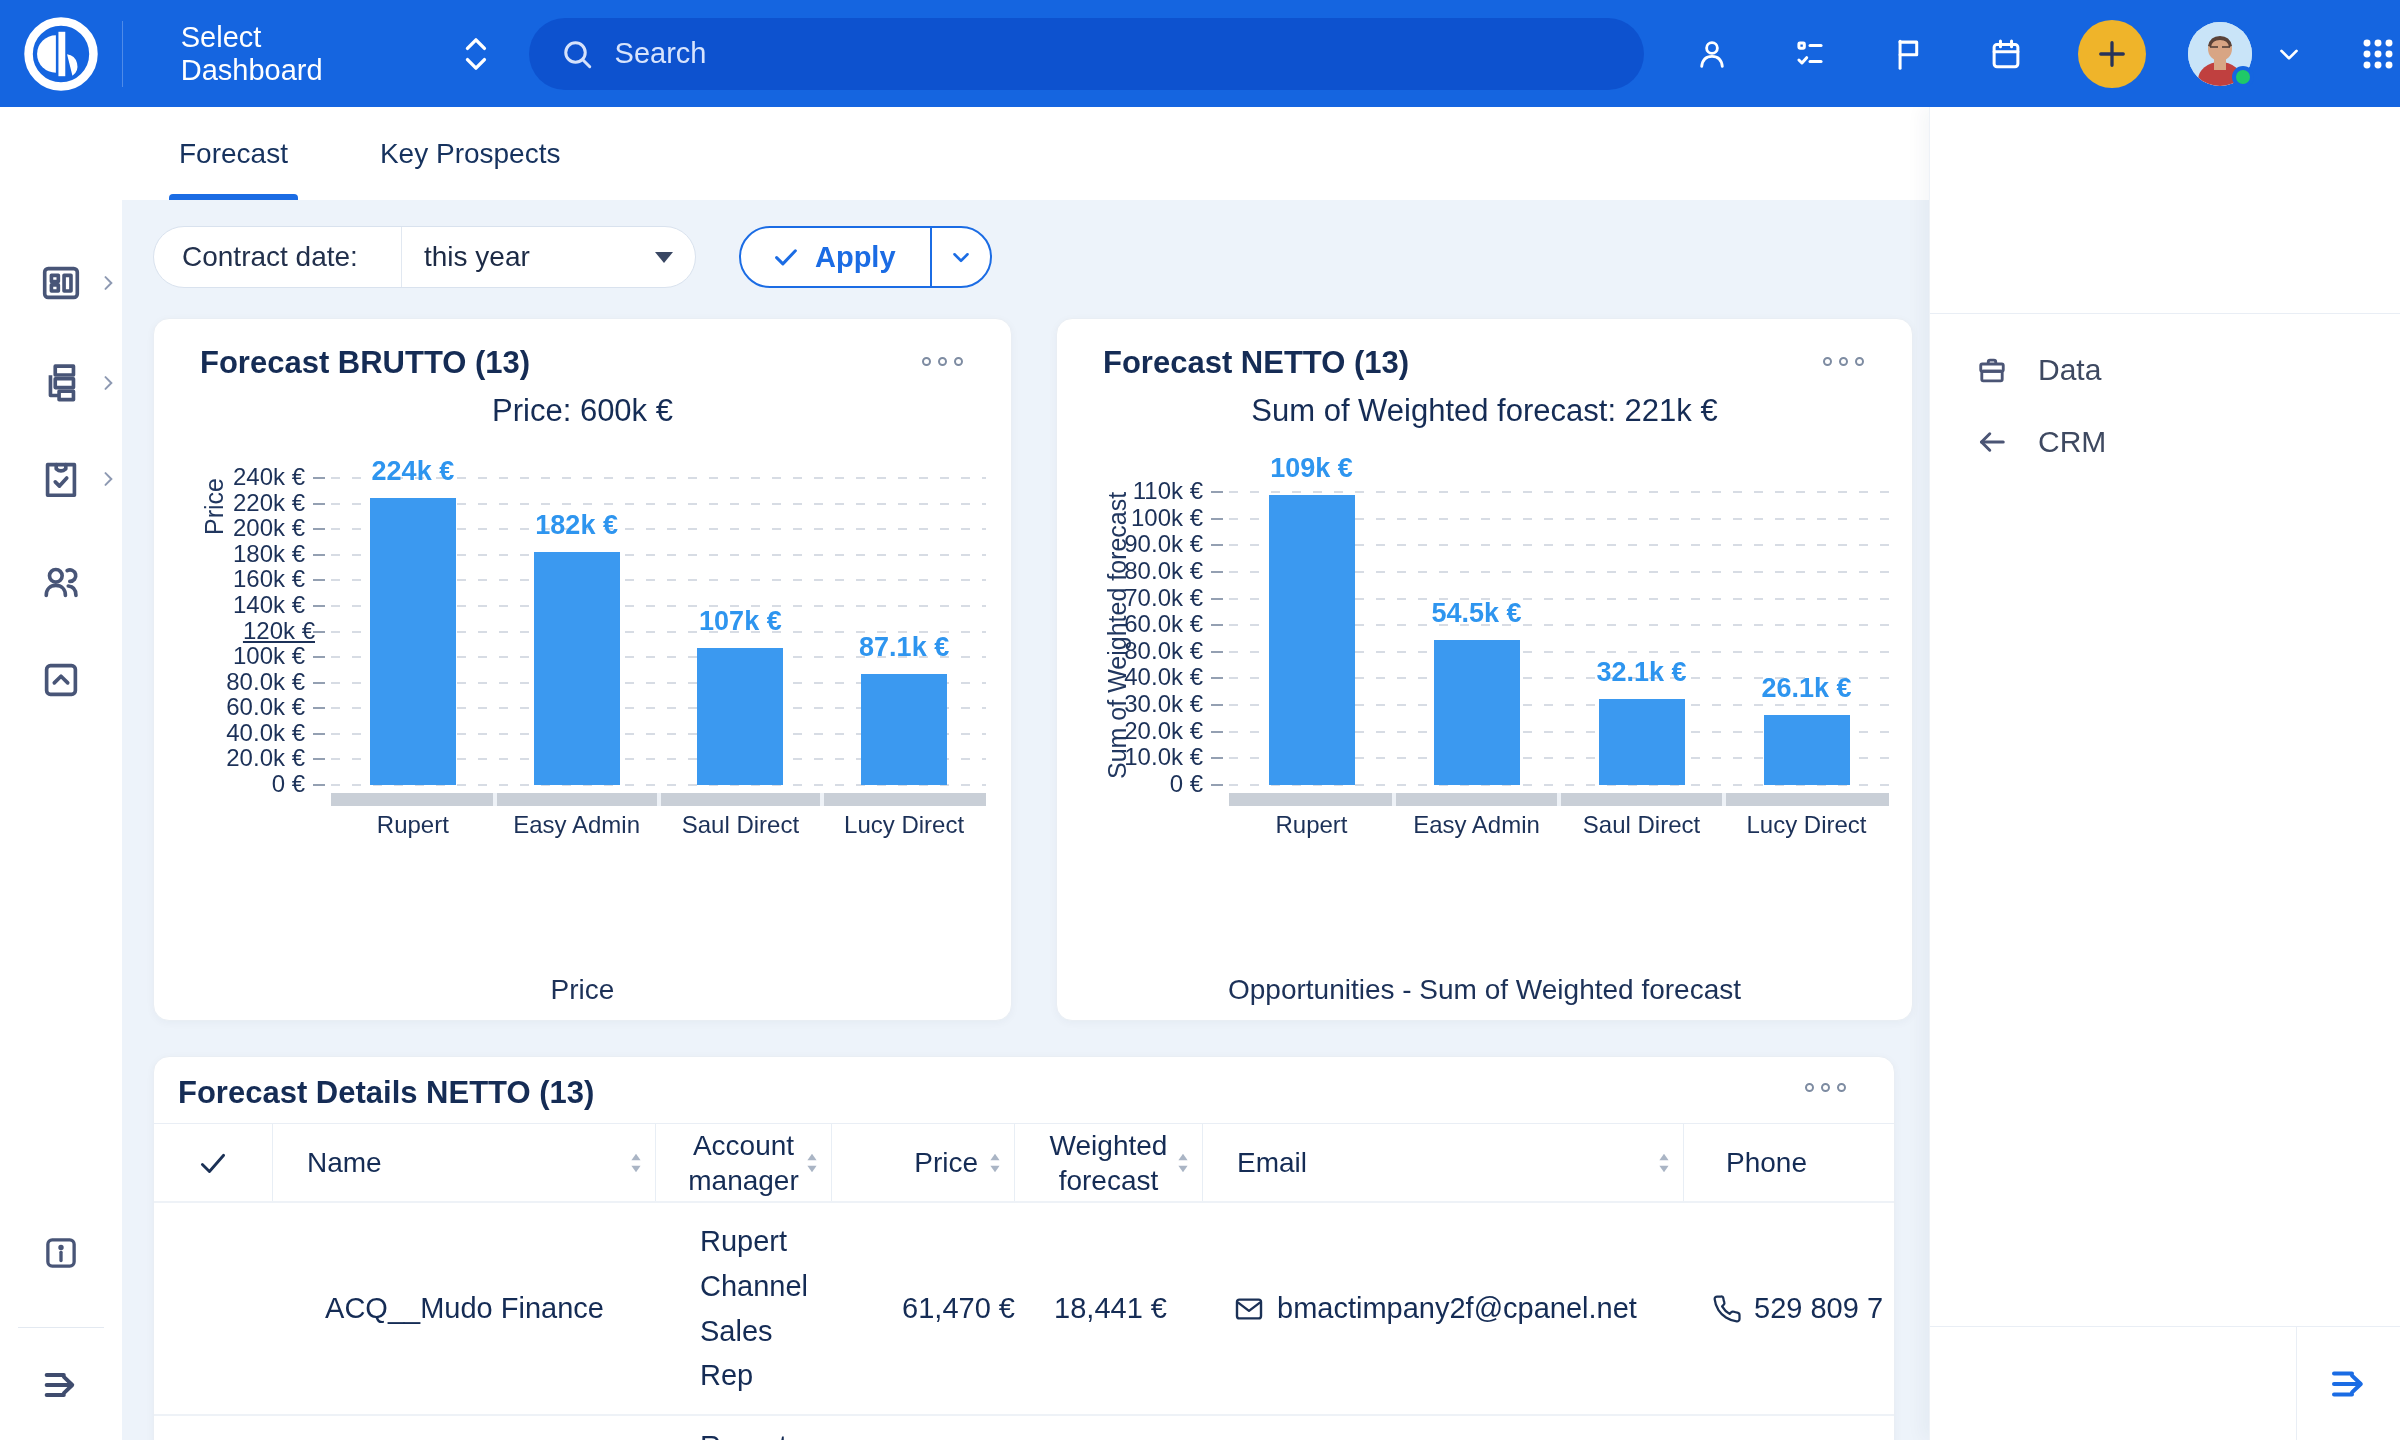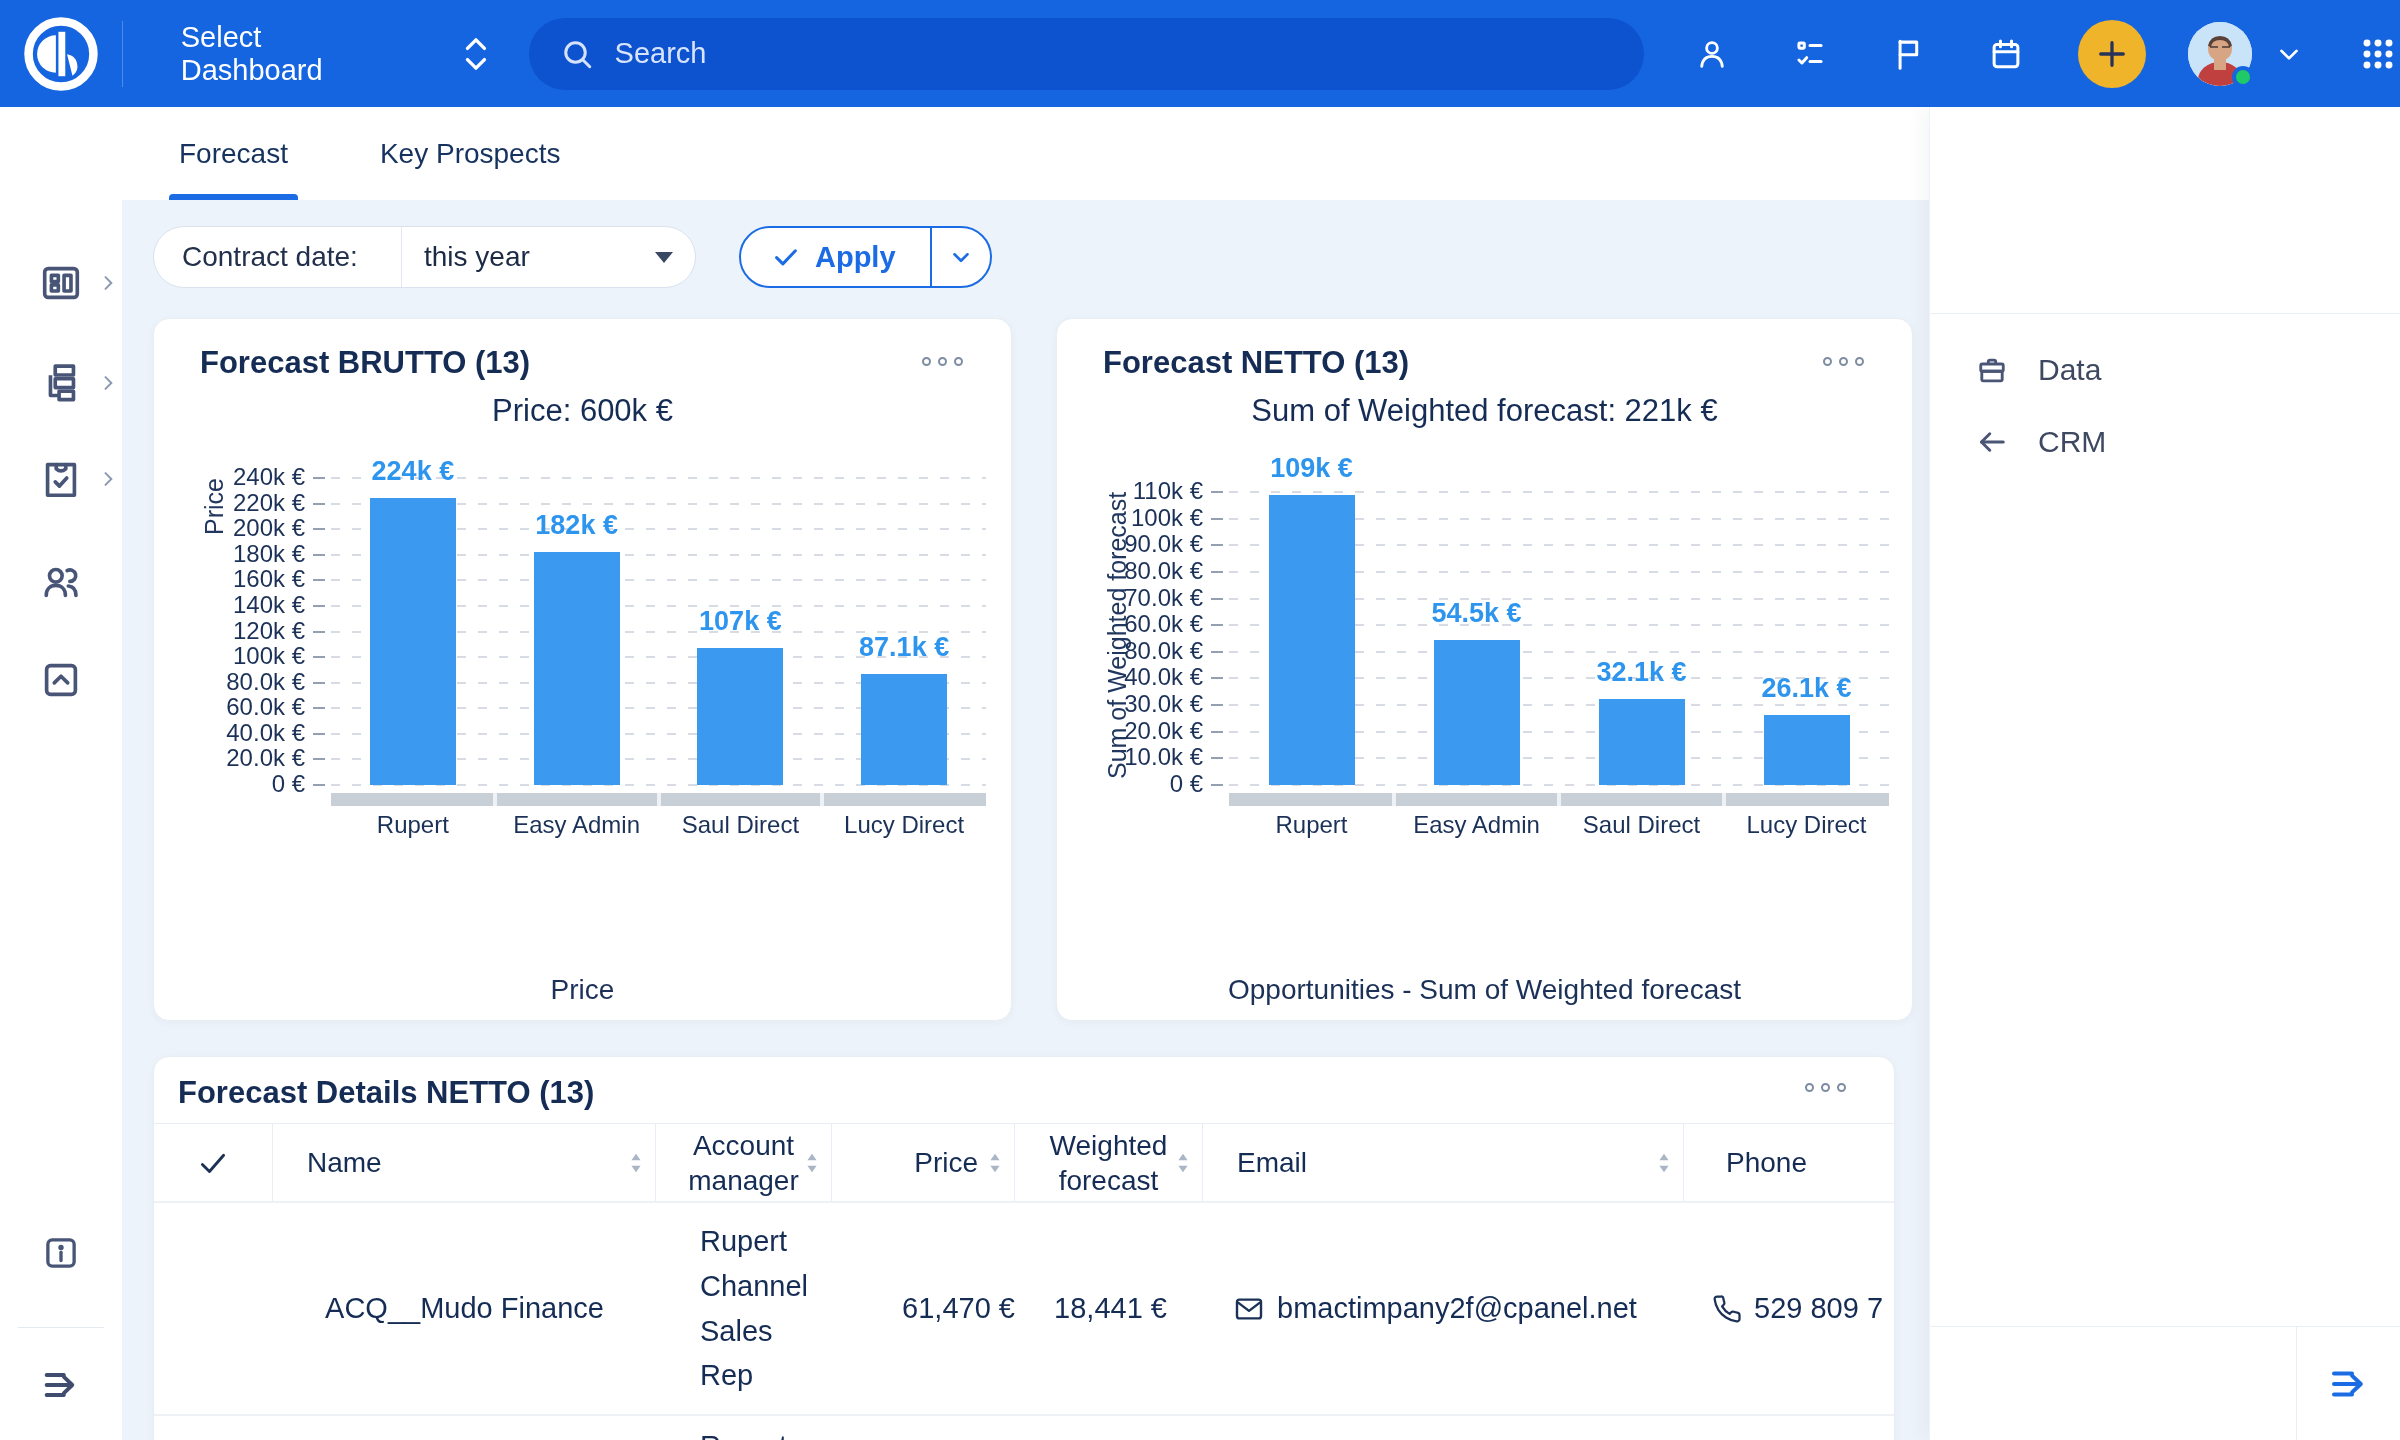--- a/index.html
+++ b/index.html
@@ -335,21 +335,21 @@
           <div class="gridline" style="left: 177px; width: 655px; top: 209.167px;"></div>
           <div class="ytick" style="left: 0px; width: 151px; top: 220.75px;">180k €</div>
           <div class="tickmark" style="left: 159px; width: 12px; top: 234.75px;"></div>
           <div class="gridline" style="left: 177px; width: 655px; top: 234.75px;"></div>
           <div class="ytick" style="left: 0px; width: 151px; top: 246.333px;">160k €</div>
           <div class="tickmark" style="left: 159px; width: 12px; top: 260.333px;"></div>
           <div class="gridline" style="left: 177px; width: 655px; top: 260.333px;"></div>
           <div class="ytick" style="left: 0px; width: 151px; top: 271.917px;">140k €</div>
           <div class="tickmark" style="left: 159px; width: 12px; top: 285.917px;"></div>
           <div class="gridline" style="left: 177px; width: 655px; top: 285.917px;"></div>
-          <div class="ytick" style="left: 0px; width: 151px; top: 297.5px;">120k €</div>
+          <div class="ytick" style="left: 10px; width: 151px; top: 297.5px; text-decoration: underline;">120k €</div>
           <div class="tickmark" style="left: 159px; width: 12px; top: 311.5px;"></div>
           <div class="gridline" style="left: 177px; width: 655px; top: 311.5px;"></div>
           <div class="ytick" style="left: 0px; width: 151px; top: 323.083px;">100k €</div>
           <div class="tickmark" style="left: 159px; width: 12px; top: 337.083px;"></div>
           <div class="gridline" style="left: 177px; width: 655px; top: 337.083px;"></div>
           <div class="ytick" style="left: 0px; width: 151px; top: 348.667px;">80.0k €</div>
           <div class="tickmark" style="left: 159px; width: 12px; top: 362.667px;"></div>
           <div class="gridline" style="left: 177px; width: 655px; top: 362.667px;"></div>
           <div class="ytick" style="left: 0px; width: 151px; top: 374.25px;">60.0k €</div>
           <div class="tickmark" style="left: 159px; width: 12px; top: 388.25px;"></div>

